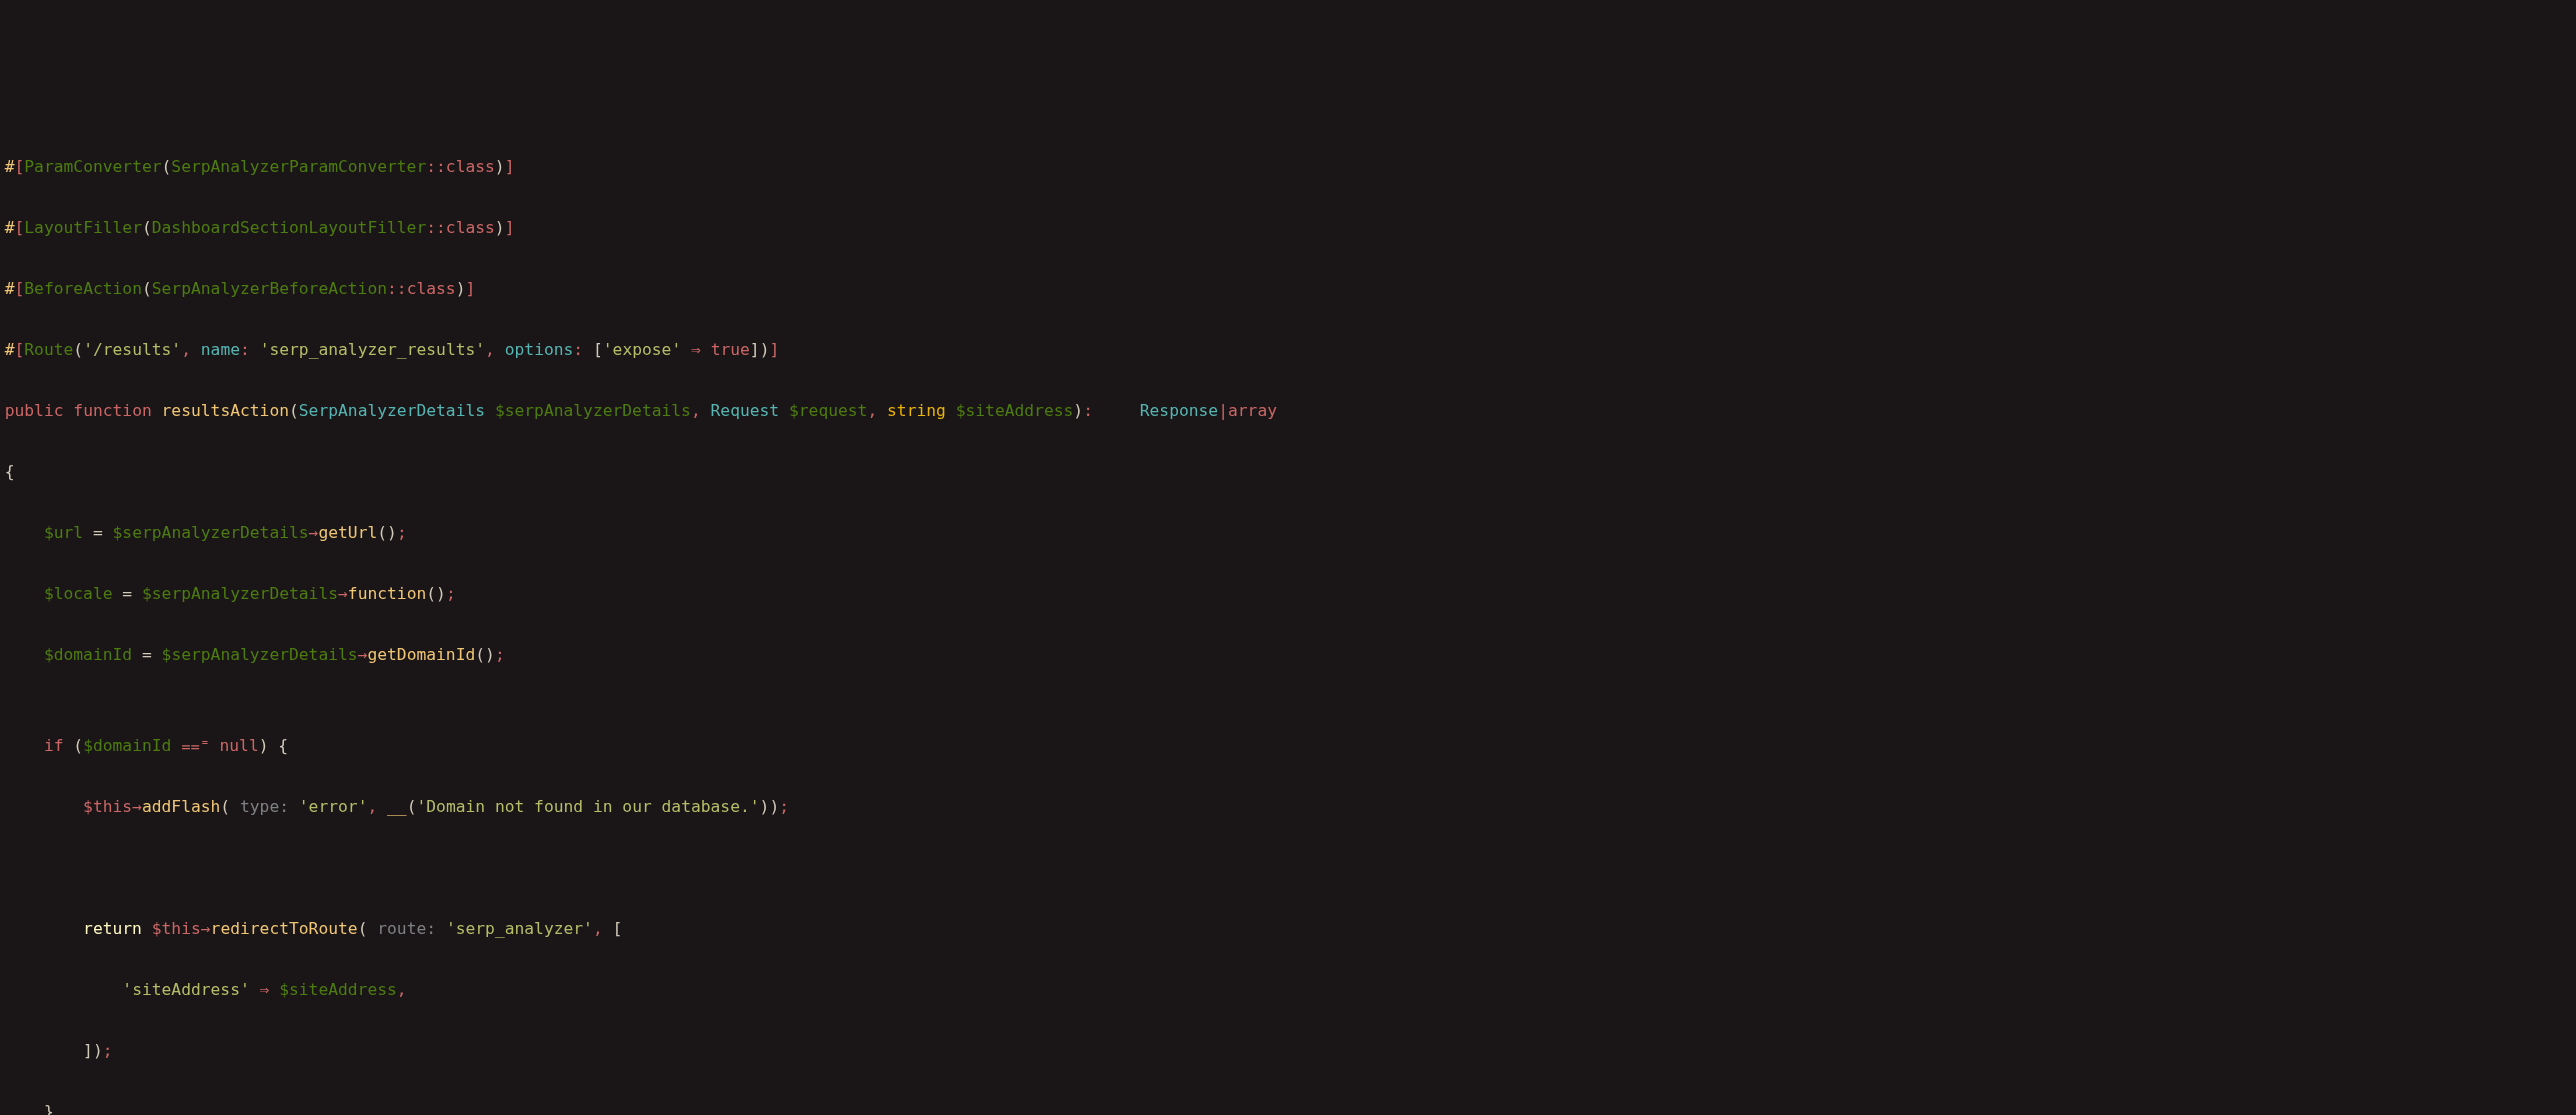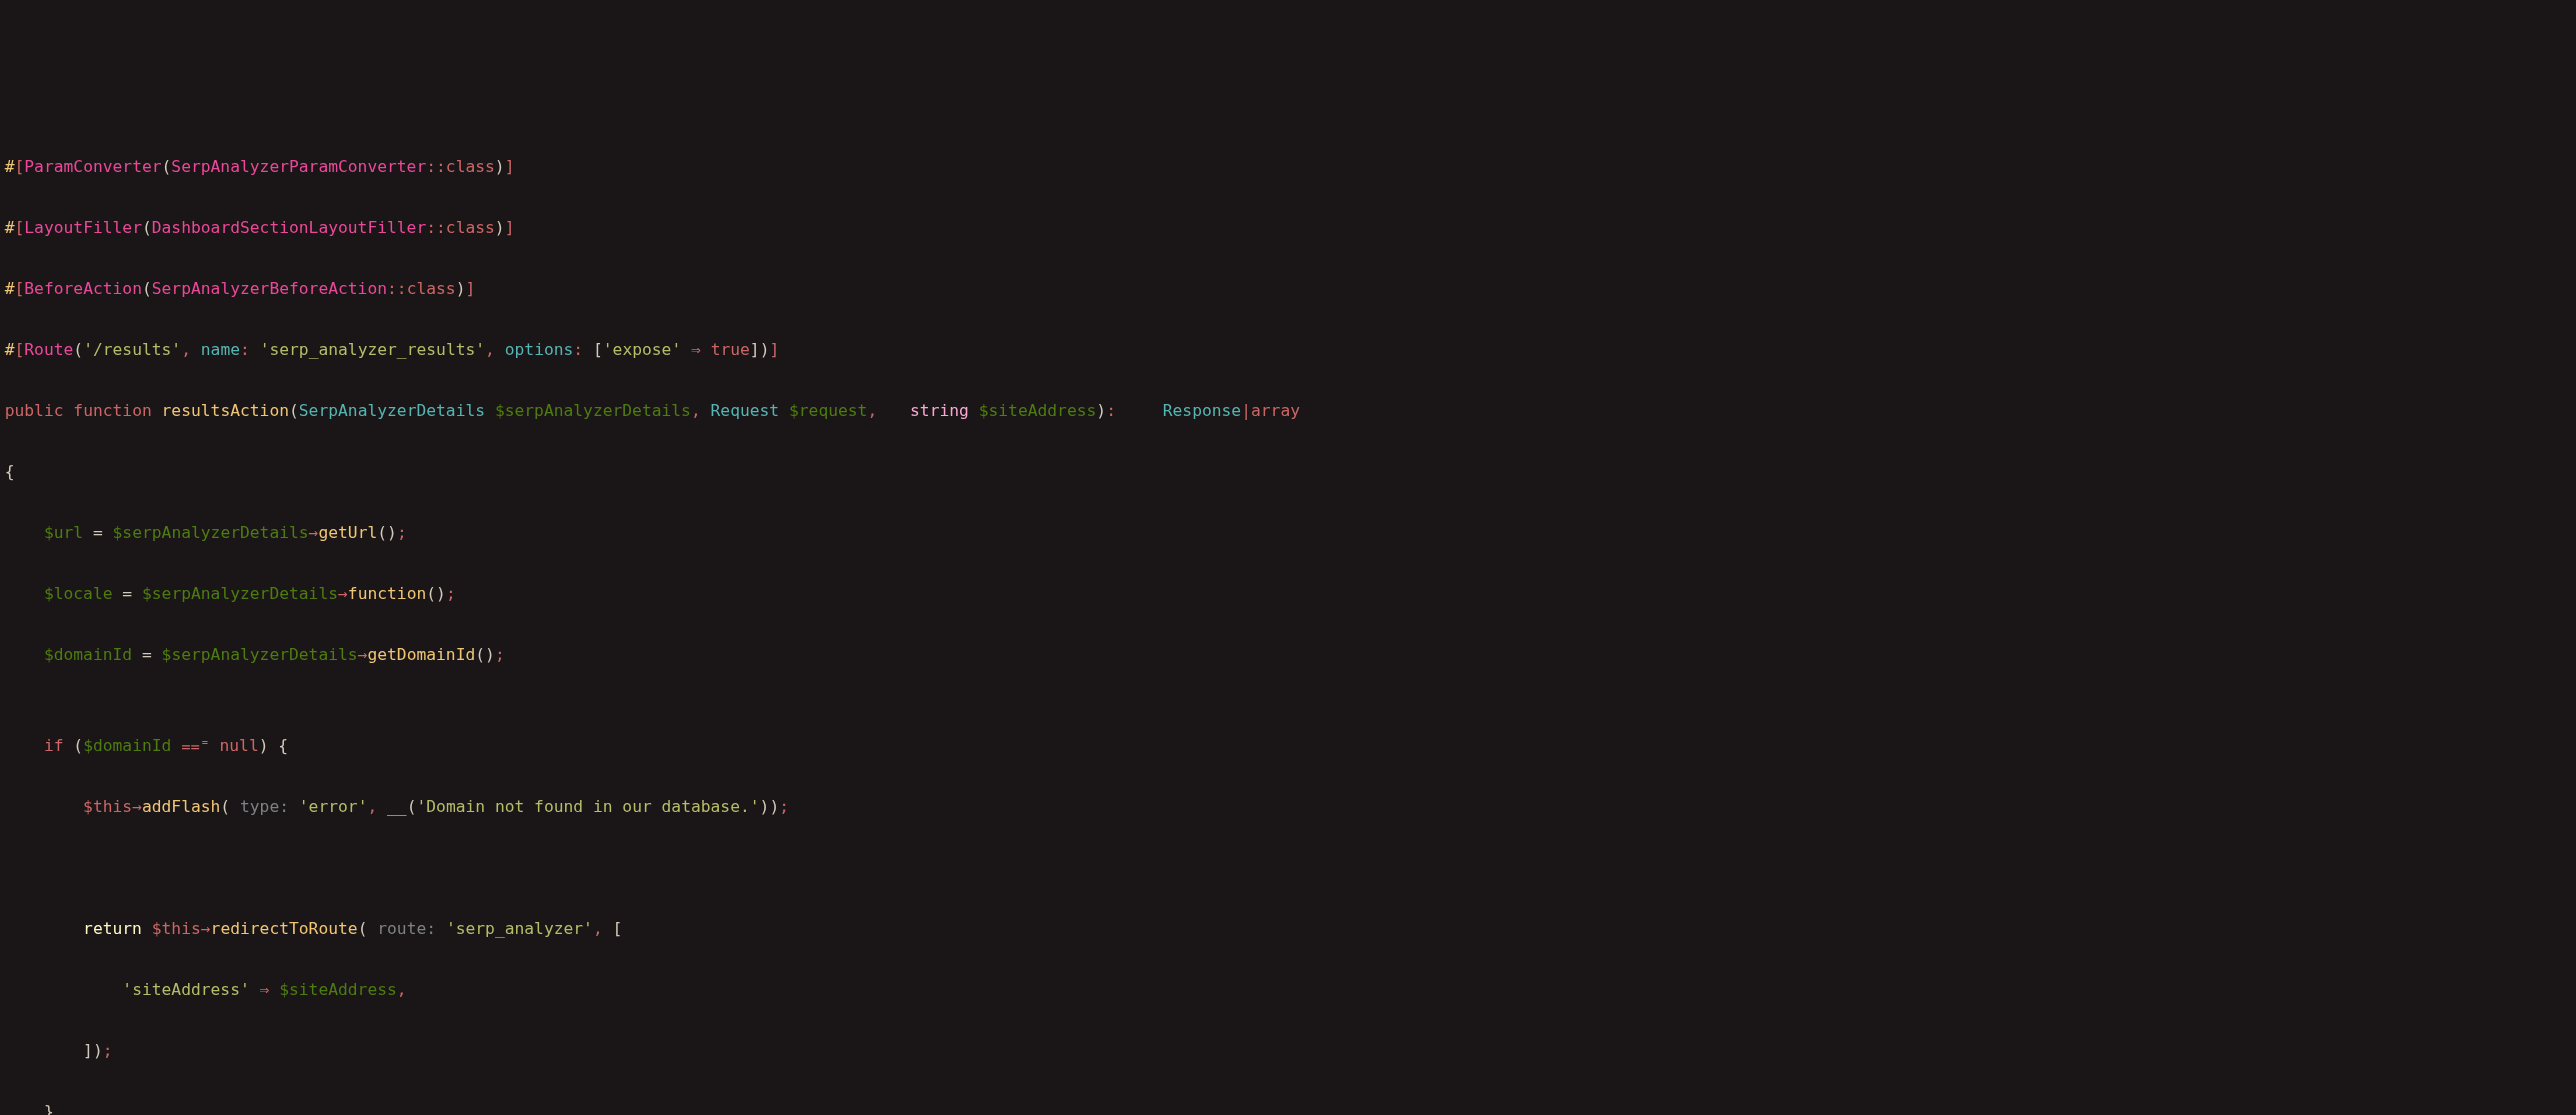--- a/index.html
+++ b/index.html
@@ -21,33 +21,33 @@
       padding: 0 4.7px;
     }
     .line {
       display: block;
       white-space: pre;
     }
 
     
     .t-hash { color: #f0c674; }
     .t-punc { color: #cc6666; }
-    .t-id { color: #ec4899; }
+    .t-id { color: #4d7c0f; }
     .t-dcolon { color: #cc6666; }
     .t-class { color: #cc6666; }
     .t-str { color: #b5bd68; }
     .t-name { color: #55b5b3; }
     .t-colon { color: #cc6666; }
     .t-true { color: #cc6666; }
     .t-pub { color: #cc6666; }
     .t-func { color: #cc6666; }
     .t-fn { color: #f0c674; }
     .t-type { color: #55b5b3; }
     .t-var { color: #4d7c0f; }
-    .t-string-type { color: #f9a8d4; margin-left: 23px; }
+    .t-string-type { color: #eab308; }
     .t-ret { color: #55b5b3; padding-left: 37px; }
     .t-pipe { color: #cc6666; }
     .t-array { color: #cc6666; }
     .t-brace { color: #d1caba; }
     .t-semi { color: #cc6666; }
     .t-eq { color: #d1caba; }
     .t-arrow { color: #cc6666; }
     .t-method { color: #f0c674; }
     .t-paren { color: #d1caba; }
     .t-if { color: #cc6666; }

